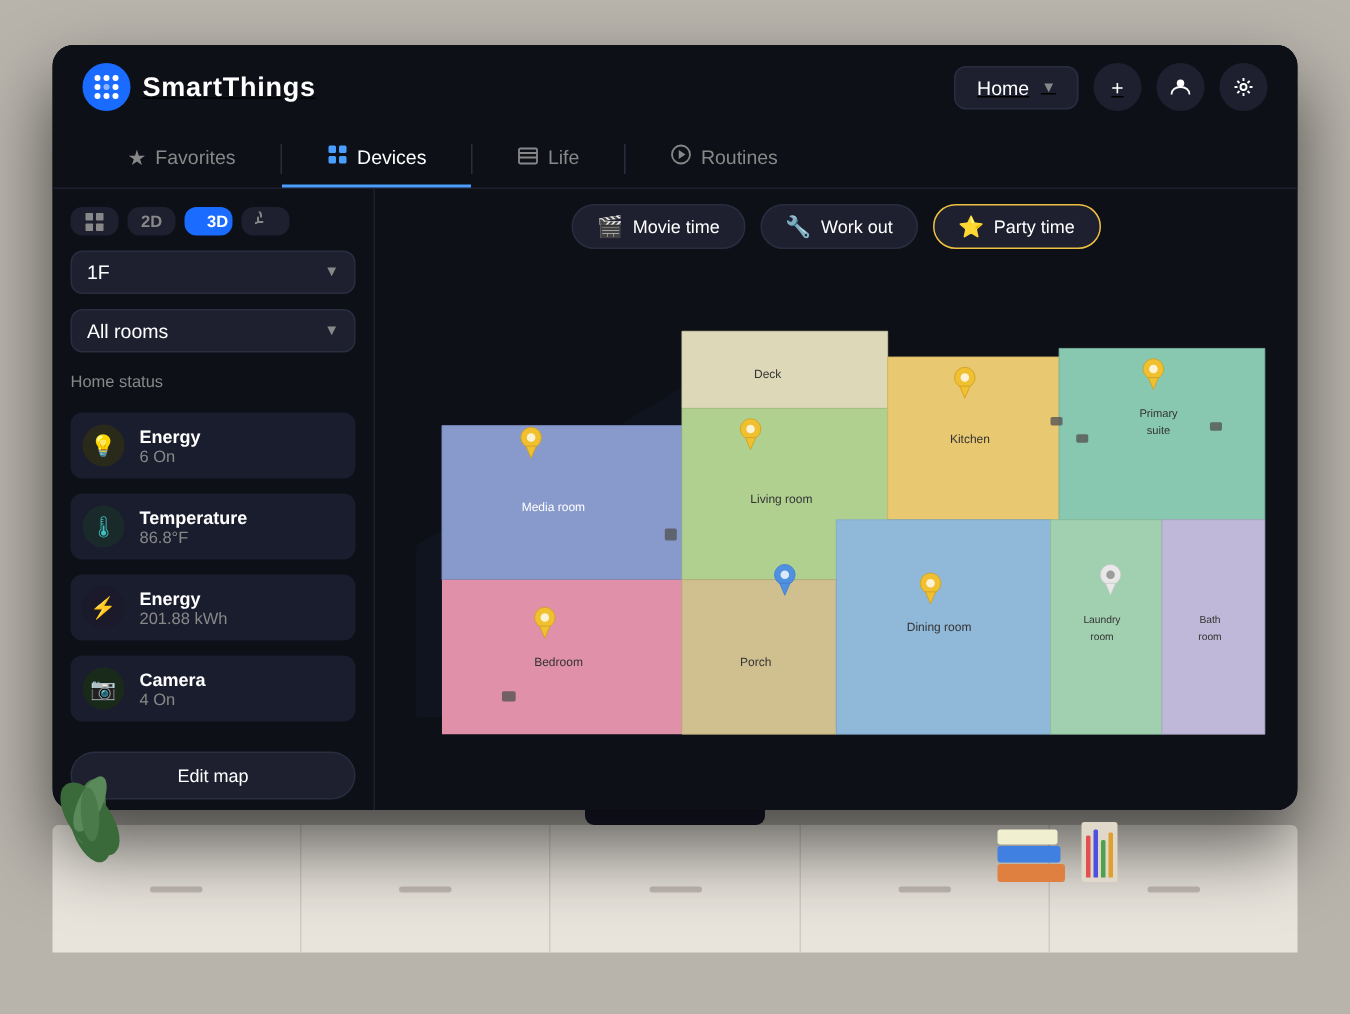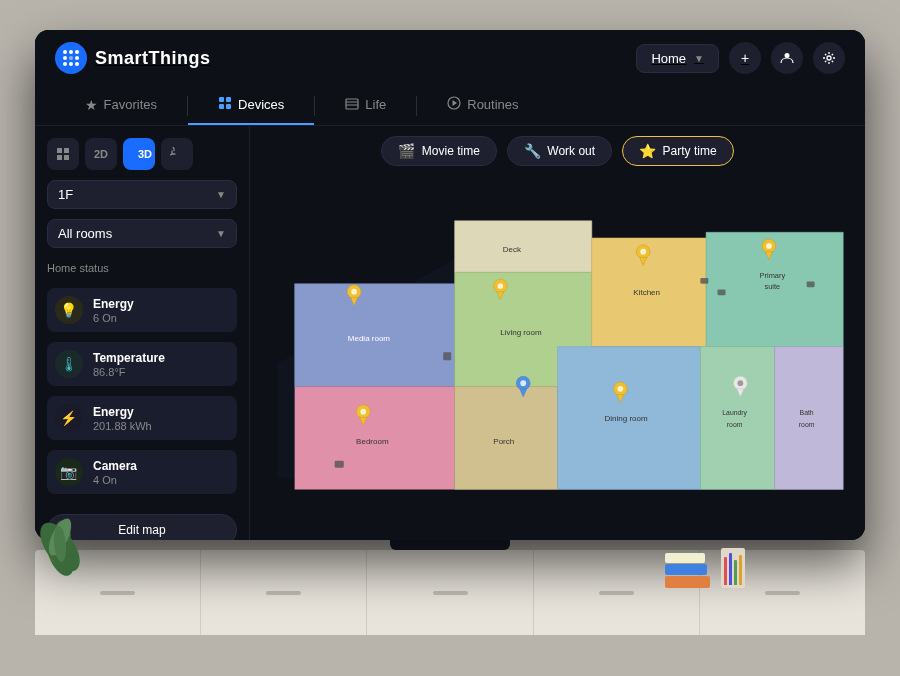--- a/index.html
+++ b/index.html
@@ -166,21 +166,21 @@
     }
 
     .view-controls {
       display: flex;
       align-items: center;
       gap: 6px;
     }
 
     .view-btn {
       width: 32px;
-      height: 32px;
+      height: 19px;
       border-radius: 8px;
       background: #1e2030;
       border: none;
       color: #888;
       display: flex;
       align-items: center;
       justify-content: center;
       cursor: pointer;
       font-size: 13px;
     }

